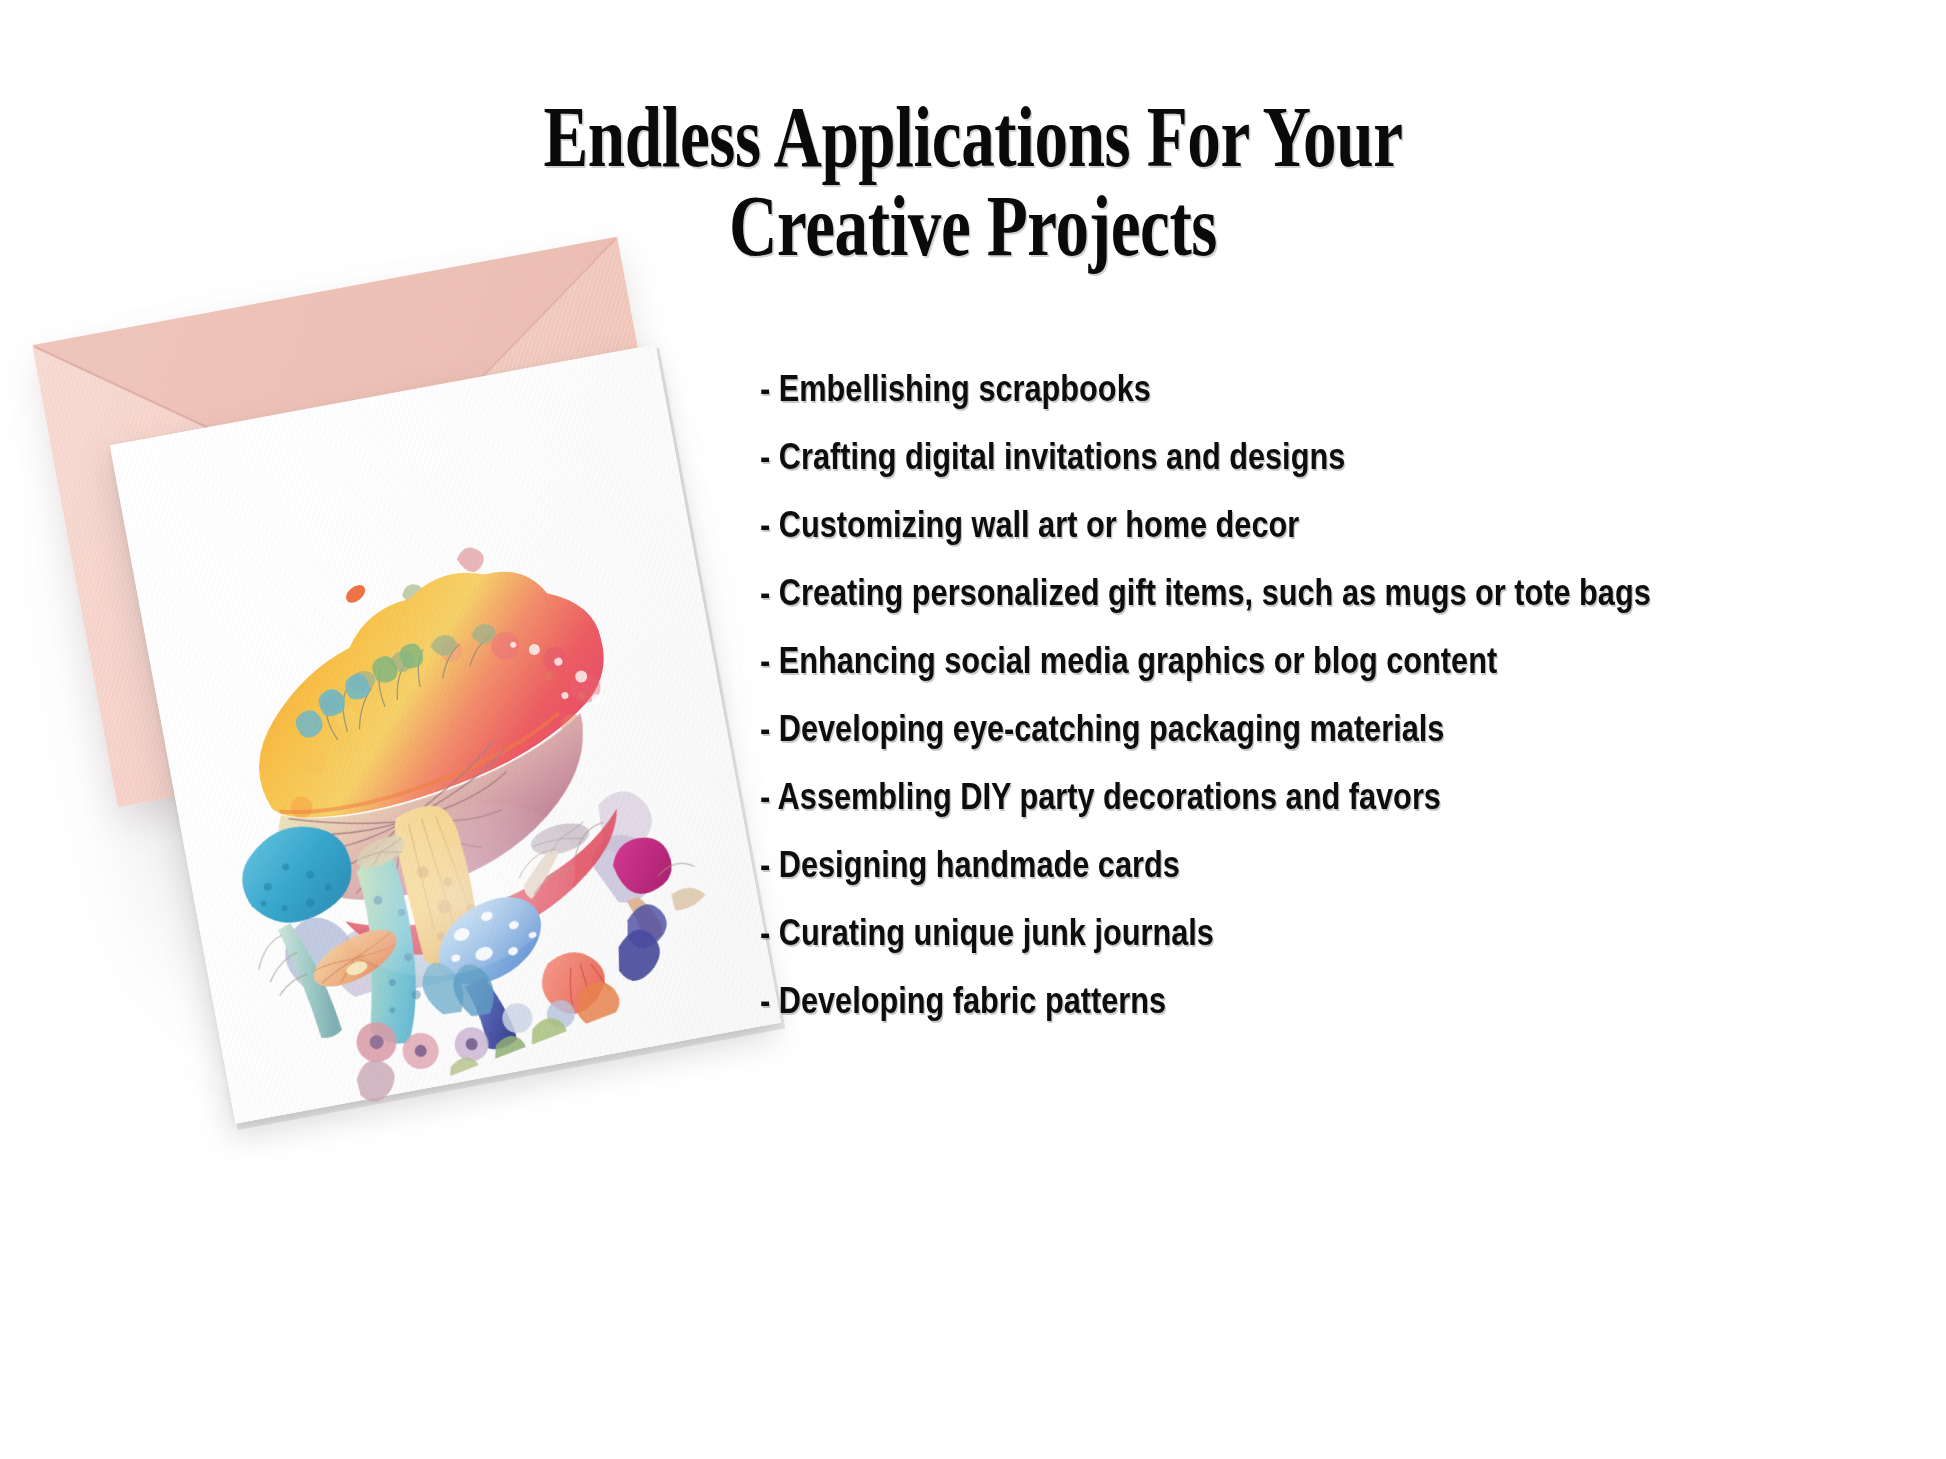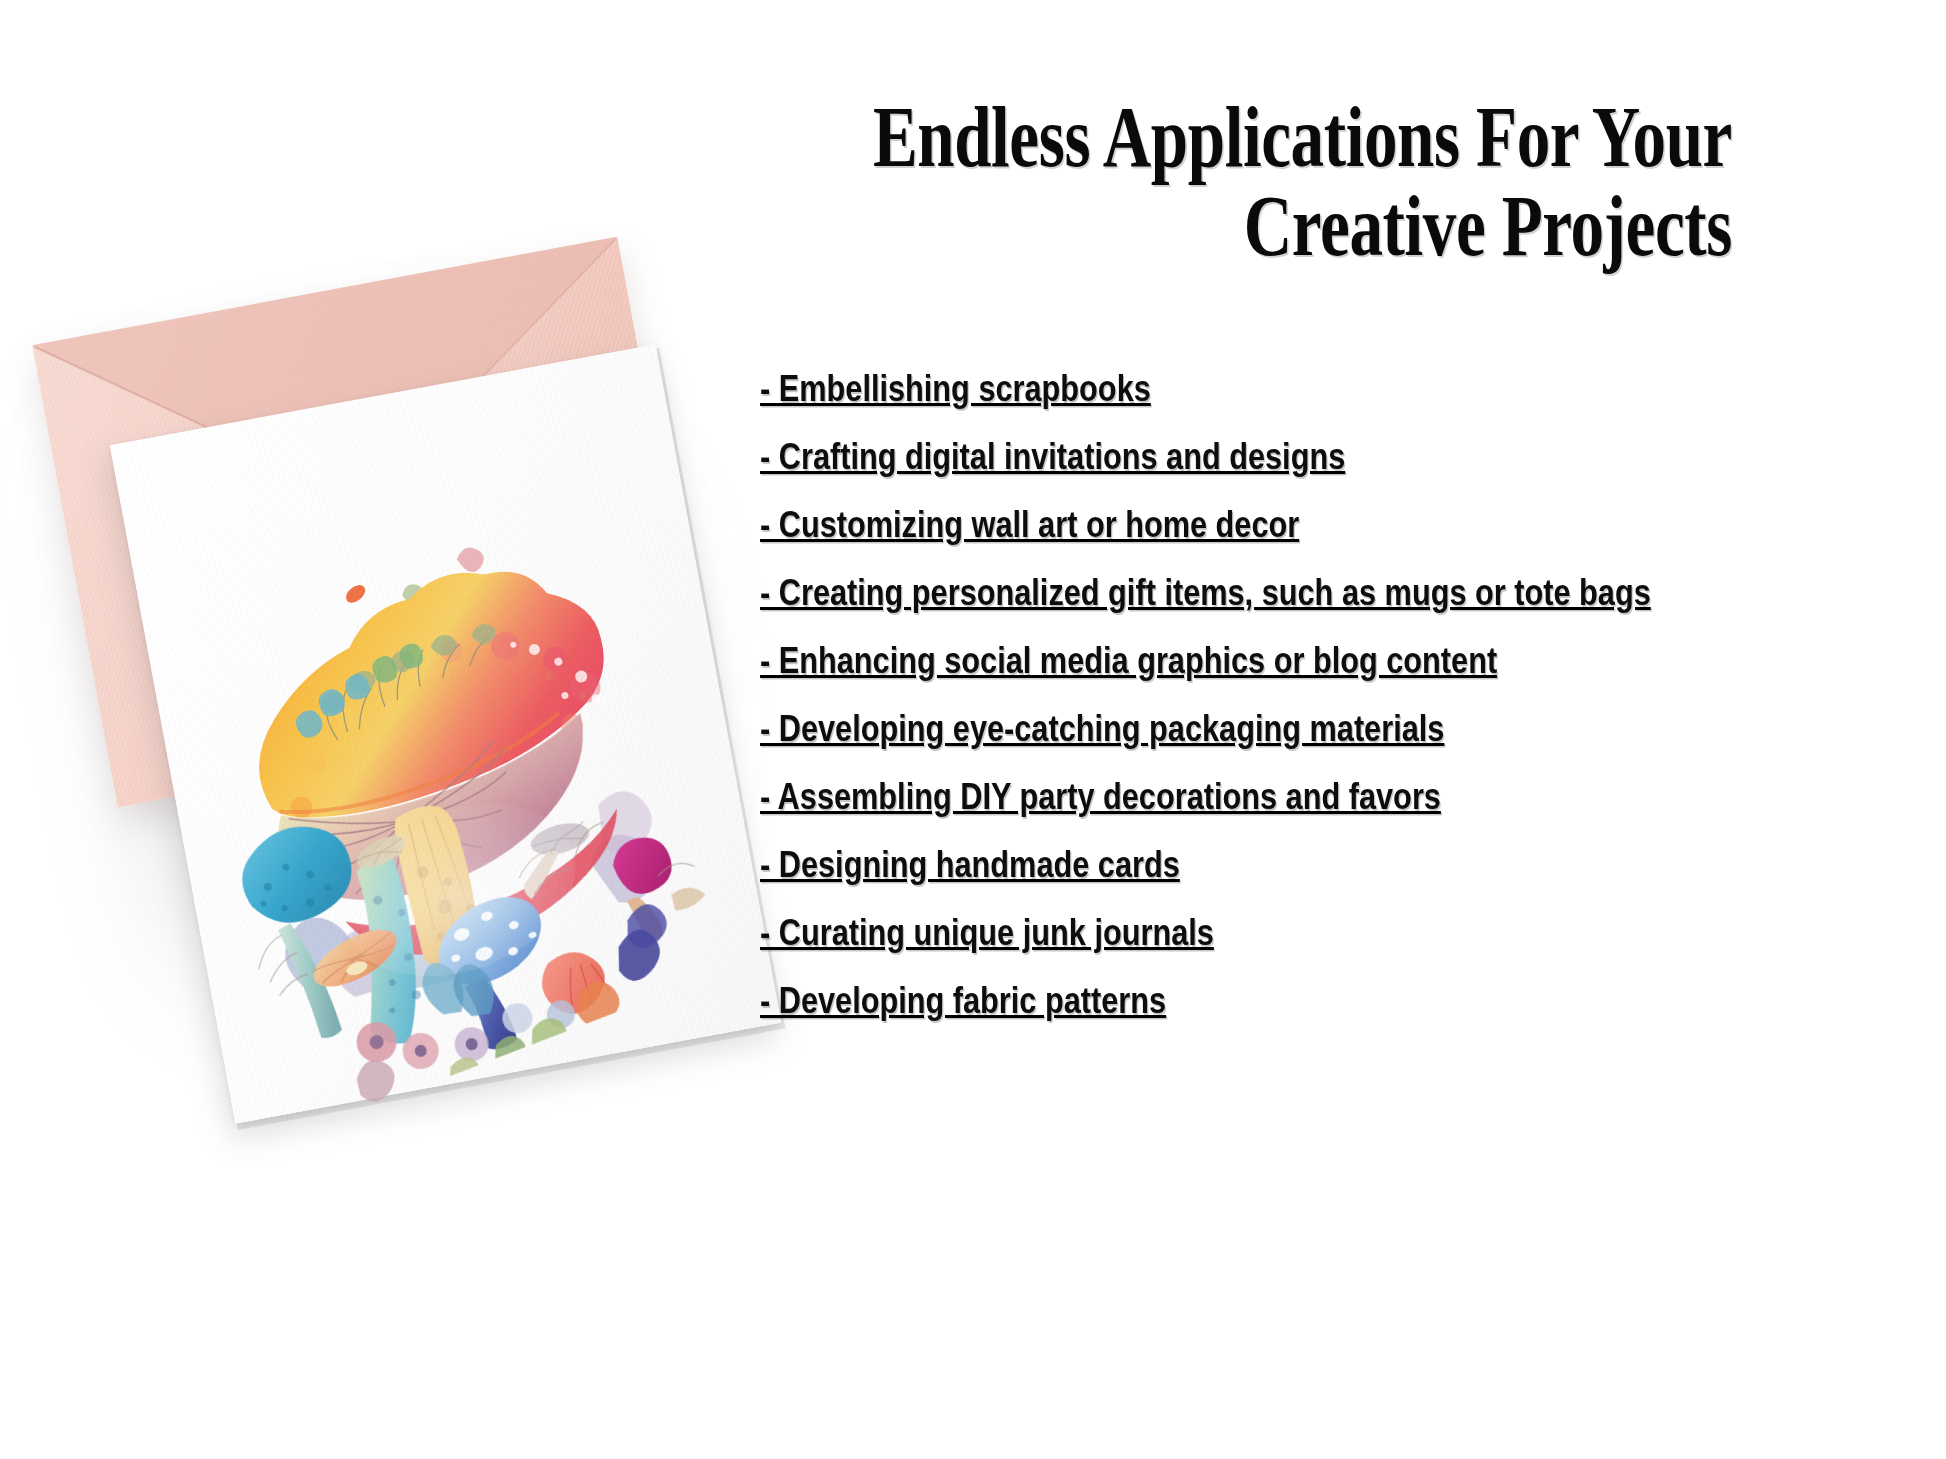--- a/index.html
+++ b/index.html
@@ -2,21 +2,21 @@
 <html><head>
 <meta charset="utf-8">
 <style>
   * { margin:0; padding:0; box-sizing:border-box; }
   html,body { width:1946px; height:1459px; background:#ffffff; overflow:hidden; }
   body { font-family:"Liberation Sans", sans-serif; position:relative; }
 
   
   #title-block{
     position:absolute; left:0; top:96px; width:100%;
-    text-align:right; z-index:40;
+    text-align:center; z-index:40;
   }
   .title-line{
     font-family:"Liberation Serif", serif;
     font-weight:700;
     font-size:86px;
     line-height:0.96;
     letter-spacing:-0.5px;
     color:#0a0a0a;
     transform:scaleX(0.78);
     transform-origin:center center;
@@ -90,21 +90,20 @@
   
   .art-wrap{
     position:absolute; left:8px; top:168px; width:530px; height:500px;
     transform:rotate(-10.5deg);
   }
 
   
   #list-block{
     position:absolute; left:760px; top:370px; width:1170px;
     z-index:40;
-    text-decoration:underline;
   }
   .list-item{
     font-family:"Liberation Sans", sans-serif;
     font-weight:700;
     font-size:37px;
     line-height:1;
     color:#0d0d0d;
     margin-bottom:31px;
     white-space:nowrap;
     transform:scaleX(0.83);

